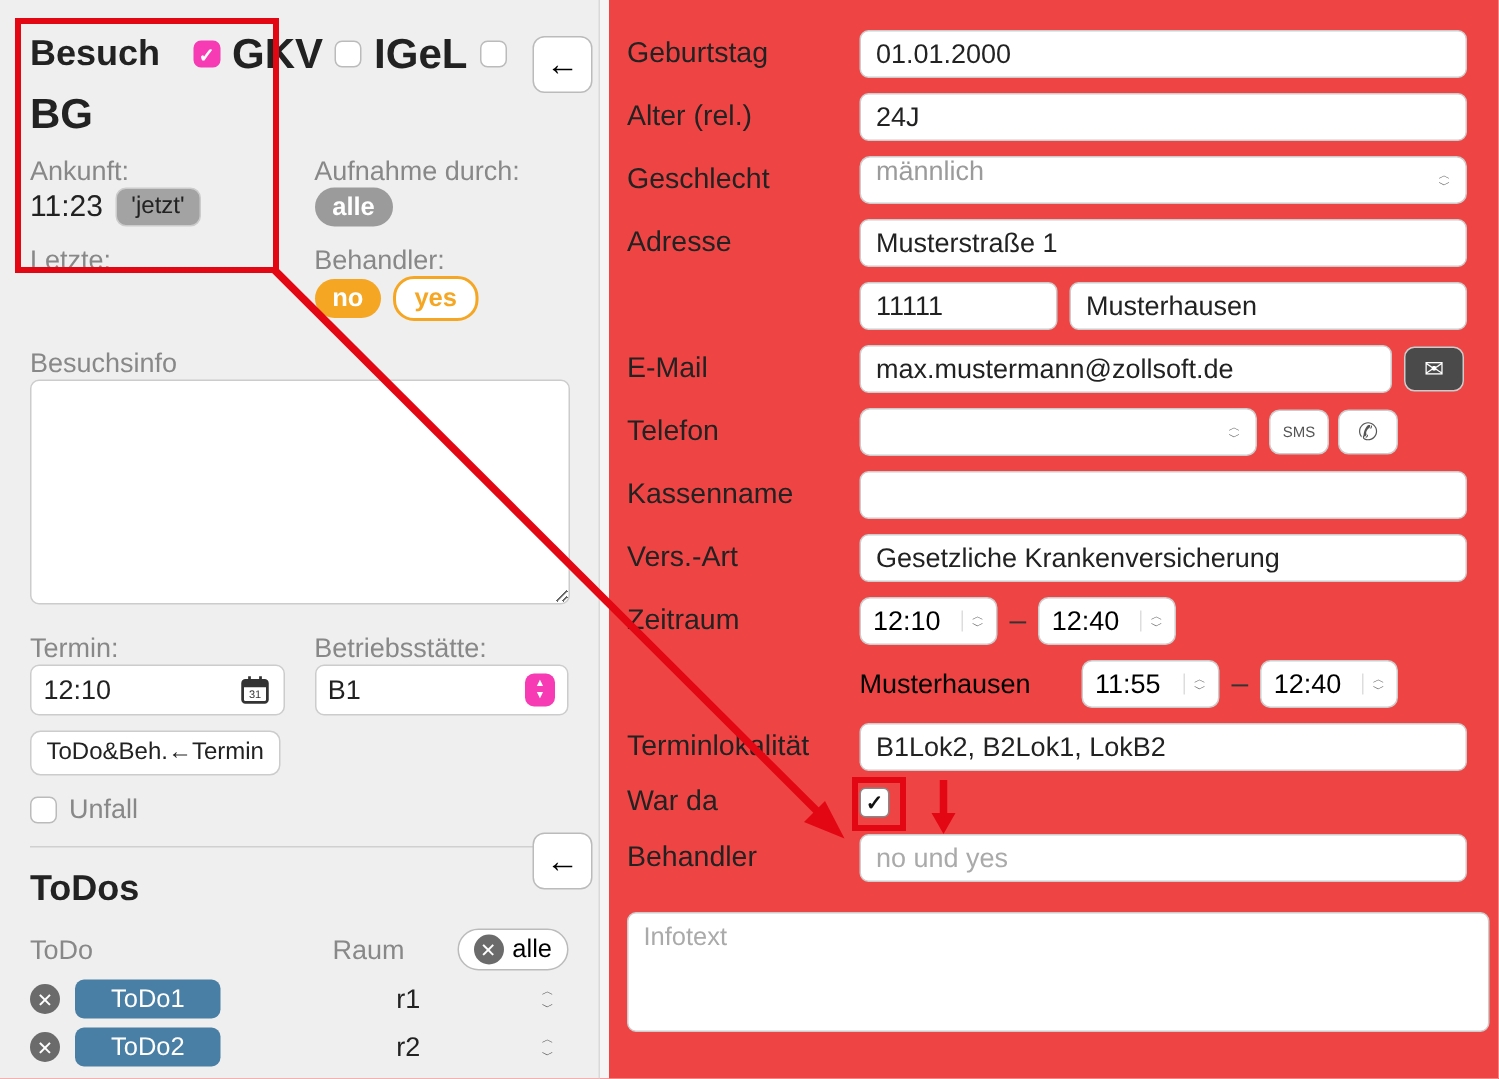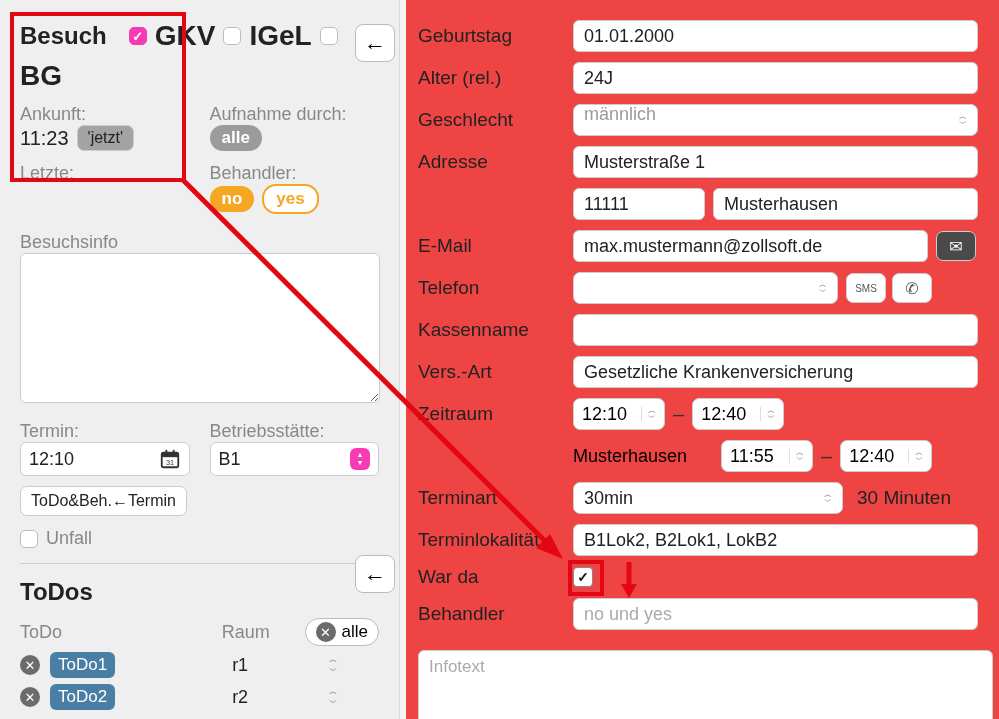--- a/index.html
+++ b/index.html
@@ -57,21 +57,21 @@
 .arrow-btn.mid { right: 4px; top: 555px; }
 
 .divider { height: 1px; background: #d0d0d0; margin: 14px 0; }
 
 .todo-head { display: flex; align-items: center; gap: 20px; }
 .todo-col-label { width: 110px; font-size: 18px; color: #888; }
 .raum-col-label { width: 90px; font-size: 18px; color: #888; text-align: center; }
 
 .todo-row { display: flex; align-items: center; gap: 10px; margin-top: 6px; }
 .del-ico { width: 20px; height: 20px; border-radius: 50%; background: #6b6b6b; color: #fff; display: inline-flex; align-items: center; justify-content: center; font-size: 13px; cursor: pointer; }
-.tag-blue { background: #4a7fa5; color: #fff; border-radius: 6px; padding: 3px 8px; font-size: 17px; }
+.tag-blue { background: #4a7fa5; color: #fff; border-radius: 6px; padding: 3px 24px; font-size: 17px; }
 .raum-cell { width: 90px; text-align: center; font-size: 18px; color: #222; margin-left: 70px; }
 
 .alle-pill { display: inline-flex; align-items: center; gap: 6px; background: #fff; border: 1px solid #bbb; border-radius: 14px; padding: 3px 10px; font-size: 17px; }
 
 .mini-stepper { width: 16px; display: flex; flex-direction: column; align-items: center; font-size: 8px; color: #555; margin-left: 30px; }
 .mini-stepper::before { content: "︿"; }
 .mini-stepper::after { content: "﹀"; }
 
 
 .form-row { display: flex; align-items: center; margin-bottom: 10px; }
@@ -303,29 +303,20 @@
         <span class="select-caret"></span>
       </div>
       <span class="dash">–</span>
       <div class="time-input" style="width:92px">
         <span>12:40</span>
         <span class="select-caret"></span>
       </div>
     </div>
   </div>
   <div class="form-row">
-    <div class="form-label">Terminart</div>
-    <div class="select-box" style="width:270px">
-      <span>30min</span>
-      <span class="select-caret"></span>
-    </div>
-    <span style="width:14px"></span>
-    <span class="form-val">30 Minuten</span>
-  </div>
-  <div class="form-row">
     <div class="form-label">Terminlokalität</div>
     <input class="form-input wide" value="B1Lok2, B2Lok1, LokB2" style="">
   </div>
   <div class="form-row" style="position:relative">
     <div class="form-label">War da</div>
     <span class="chk-sq checked"></span>
     <div class="red-box2" style="left:150px; top:-6px"></div>
 
     <svg class="red-arrow-line" style="left:196px; top:-6px" width="30" height="40">
       <line x1="15" y1="2" x2="15" y2="28" stroke="#e30613" stroke-width="5"></line>

